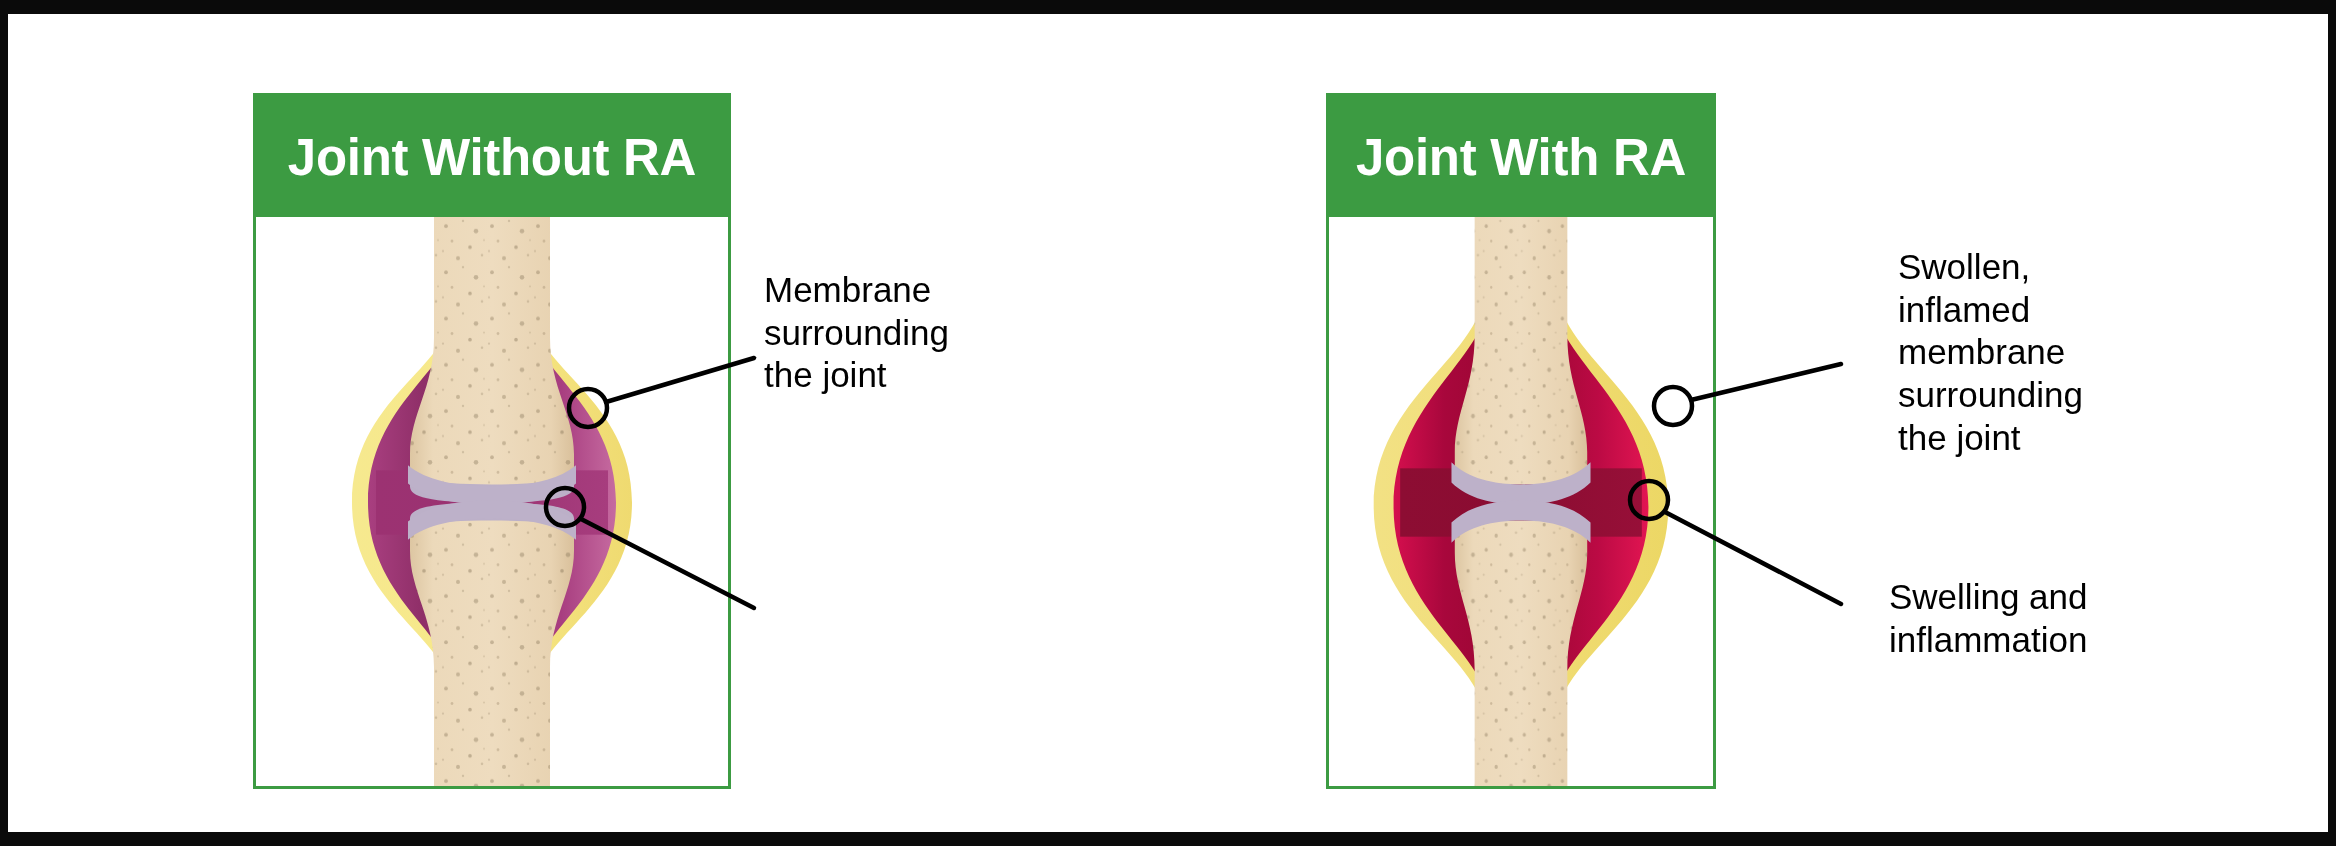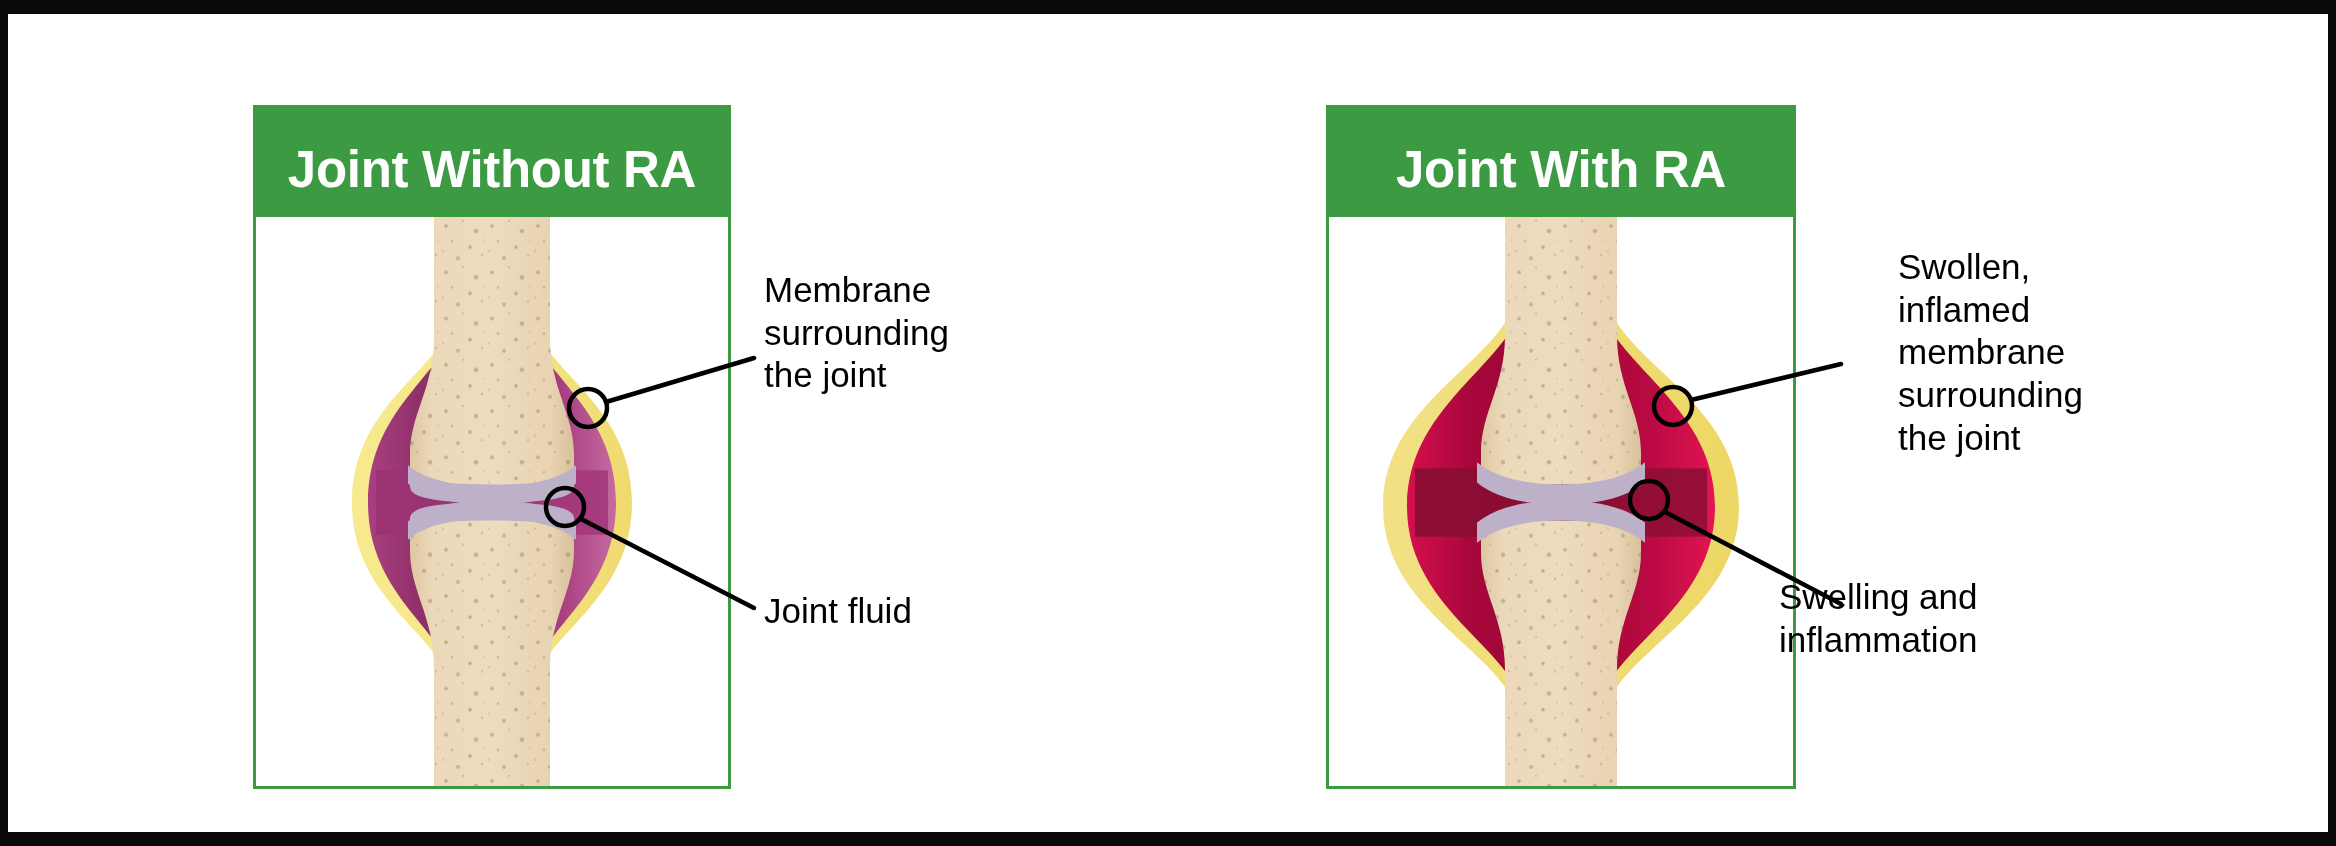--- a/index.html
+++ b/index.html
@@ -31,26 +31,26 @@
     background: #ffffff;
     overflow: hidden;
   }
 
   
   .panel {
     position: absolute;
     box-sizing: border-box;
   }
   #panel-without { left: 245px;  top:  75px; width: 478px; height: 700px; }
-  #panel-with    { left: 1318px; top:  75px; width: 470px; height: 700px; }
+  #panel-with    { left: 1318px; top:  75px; width: 390px; height: 700px; }
 
   .panel-header {
     position: absolute;
     left: 0;
-    top: 16px;
+    top: 4px;
     width: 100%;
     height: 128px;
     background: #3c9b42;
     display: flex;
     align-items: center;
     justify-content: center;
     box-sizing: border-box;
   }
   .panel-header-title {
     color: #ffffff;
@@ -96,21 +96,21 @@
     position: absolute;
     color: #000000;
     font-size: 35px;
     line-height: 1.22;
     font-weight: 400;
     white-space: pre-line;
   }
   #ann-membrane   { left: 756px;  top: 255px; width: 330px; }
   #ann-joint-fluid{ left: 756px;  top: 576px; width: 330px; }
   #ann-swollen    { left: 1890px; top: 232px; width: 330px; }
-  #ann-swelling   { left: 1771px; top: 562px; width: 330px; }
+  #ann-swelling   { left: 1881px; top: 562px; width: 330px; }
 </style>
 </head>
 <body>
 
 <div id="figure-root">
   <div id="figure-canvas">
 
     <div class="panel" id="panel-without">
       <div class="panel-header">
         <div class="panel-header-title">Joint Without RA</div>
@@ -327,21 +327,20 @@
 
         <circle cx="1641" cy="486" r="19" fill="none"></circle>
         <line x1="1657" y1="498" x2="1833" y2="590"></line>
       </g>
     </svg>
 
     <div class="annotation" id="ann-membrane">Membrane
 surrounding
 the joint</div>
 
-    <div class="annotation" id="ann-joint-fluid">Joint fluid</div>
 
     <div class="annotation" id="ann-swollen">Swollen,
 inflamed
 membrane
 surrounding
 the joint</div>
 
     <div class="annotation" id="ann-swelling">Swelling and
 inflammation</div>
 

